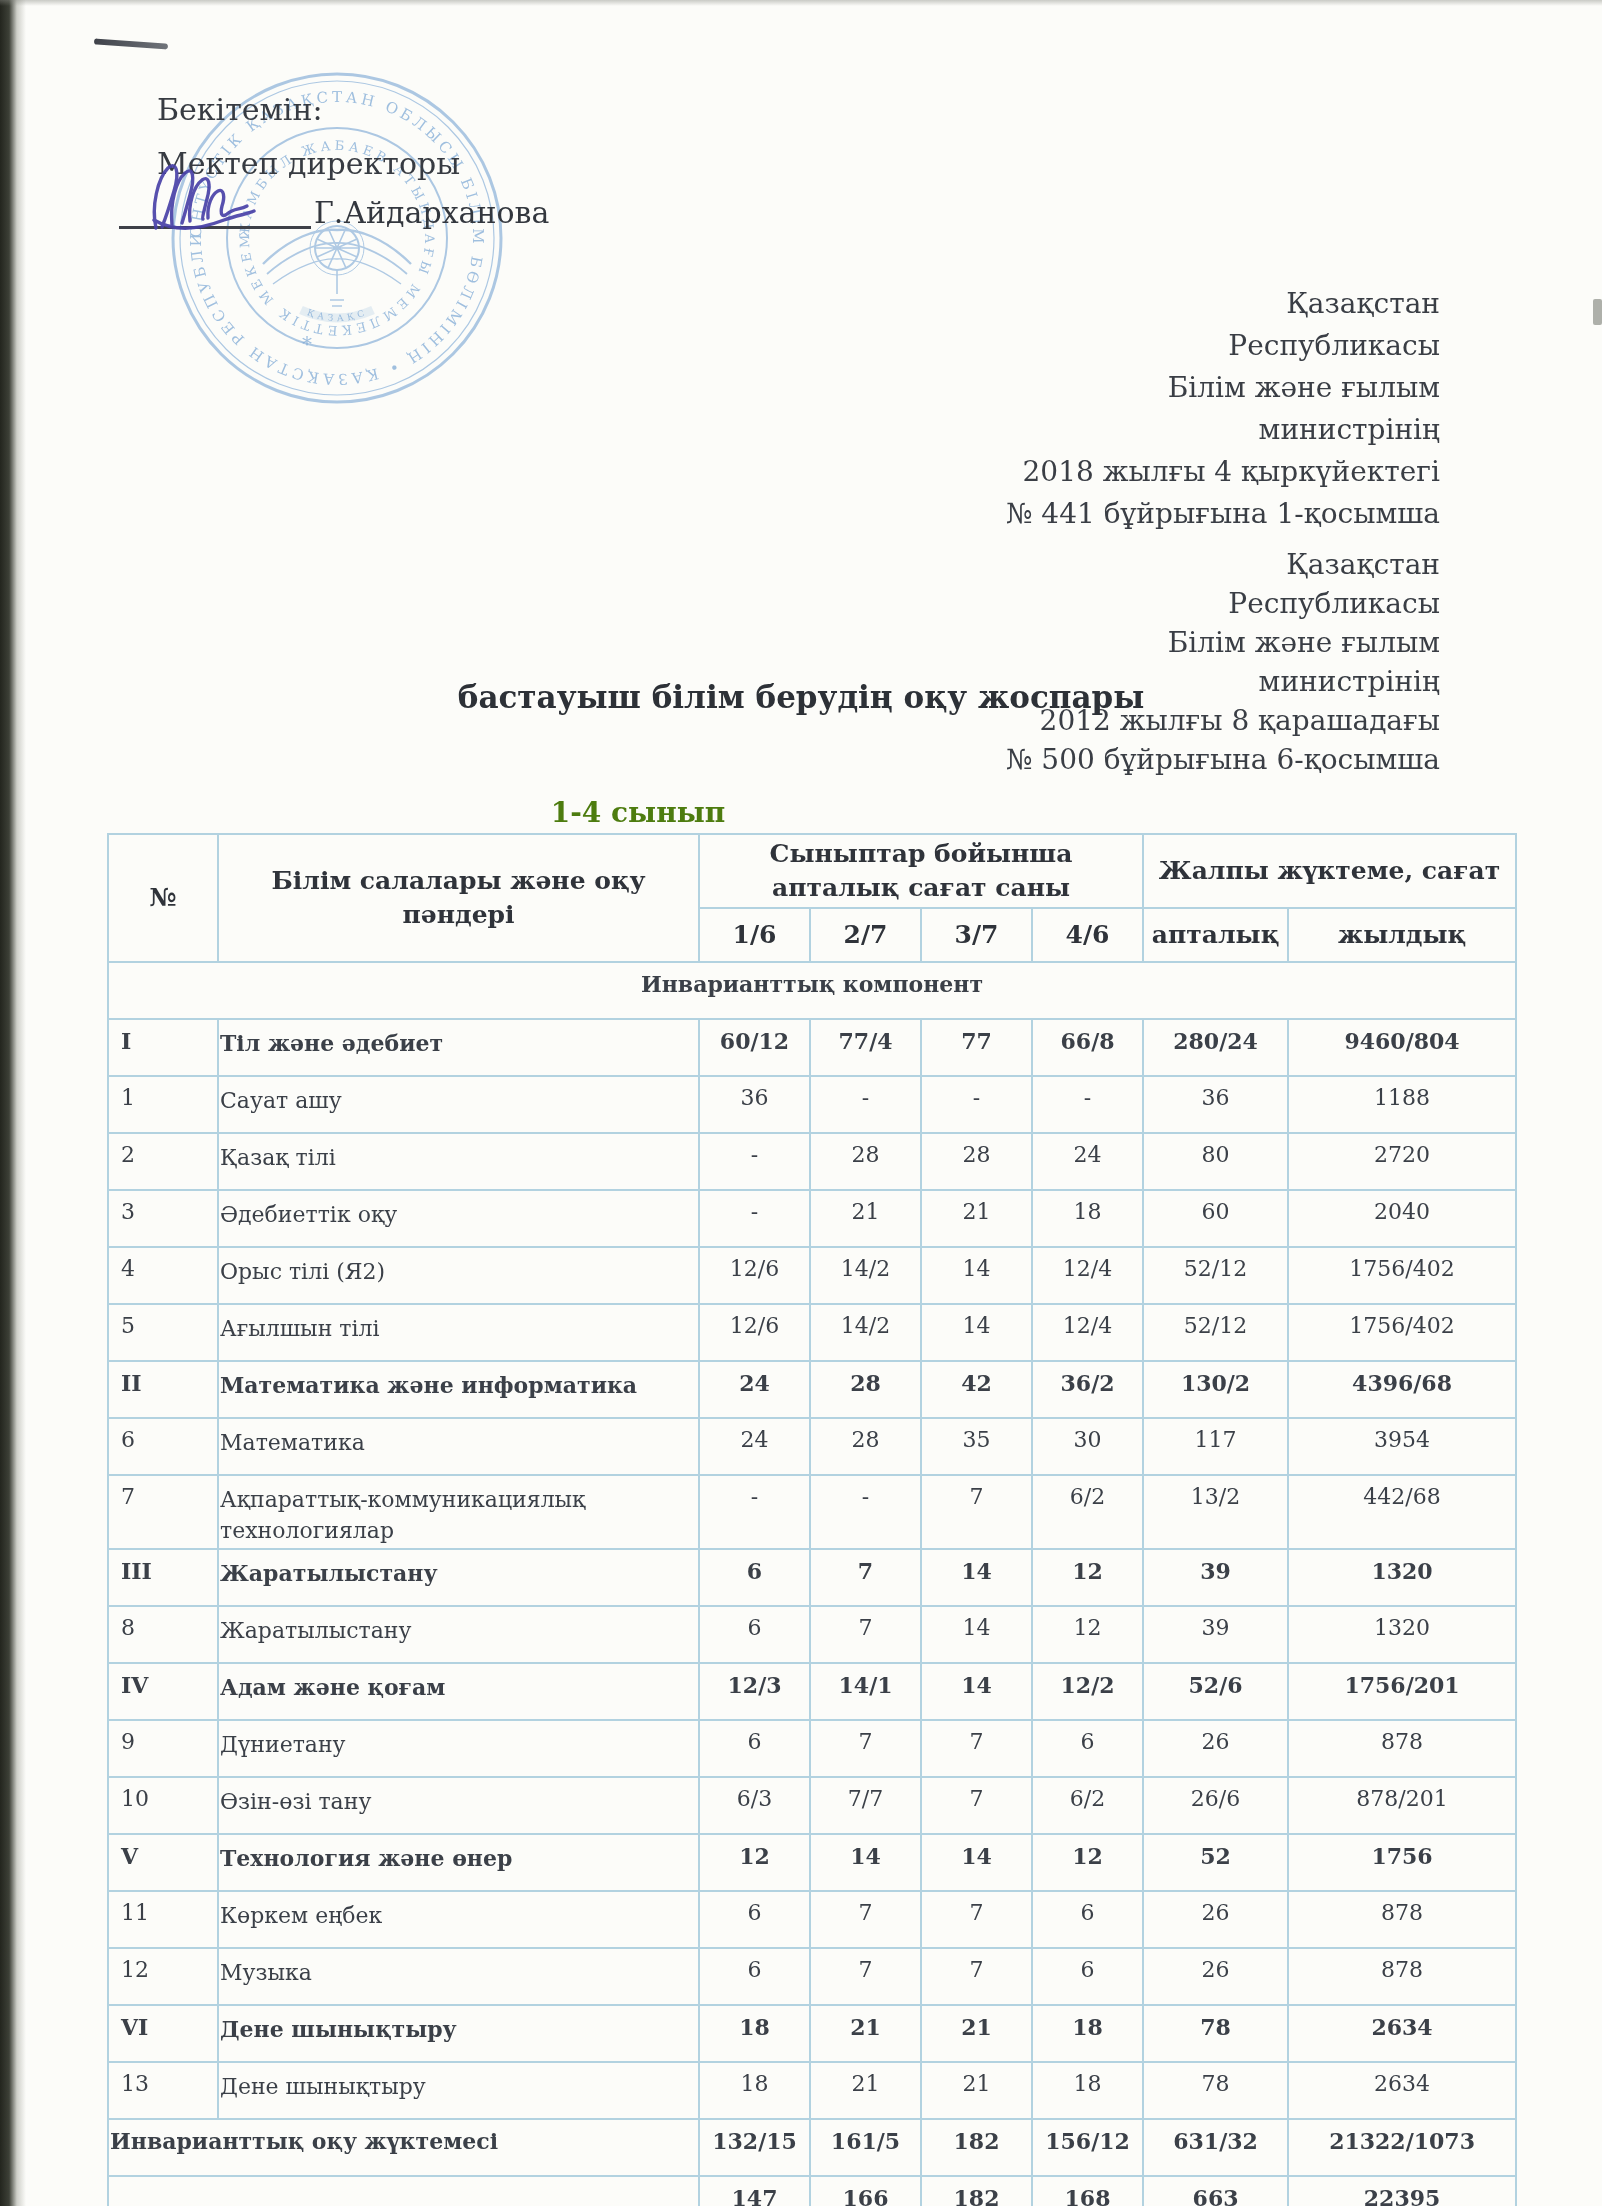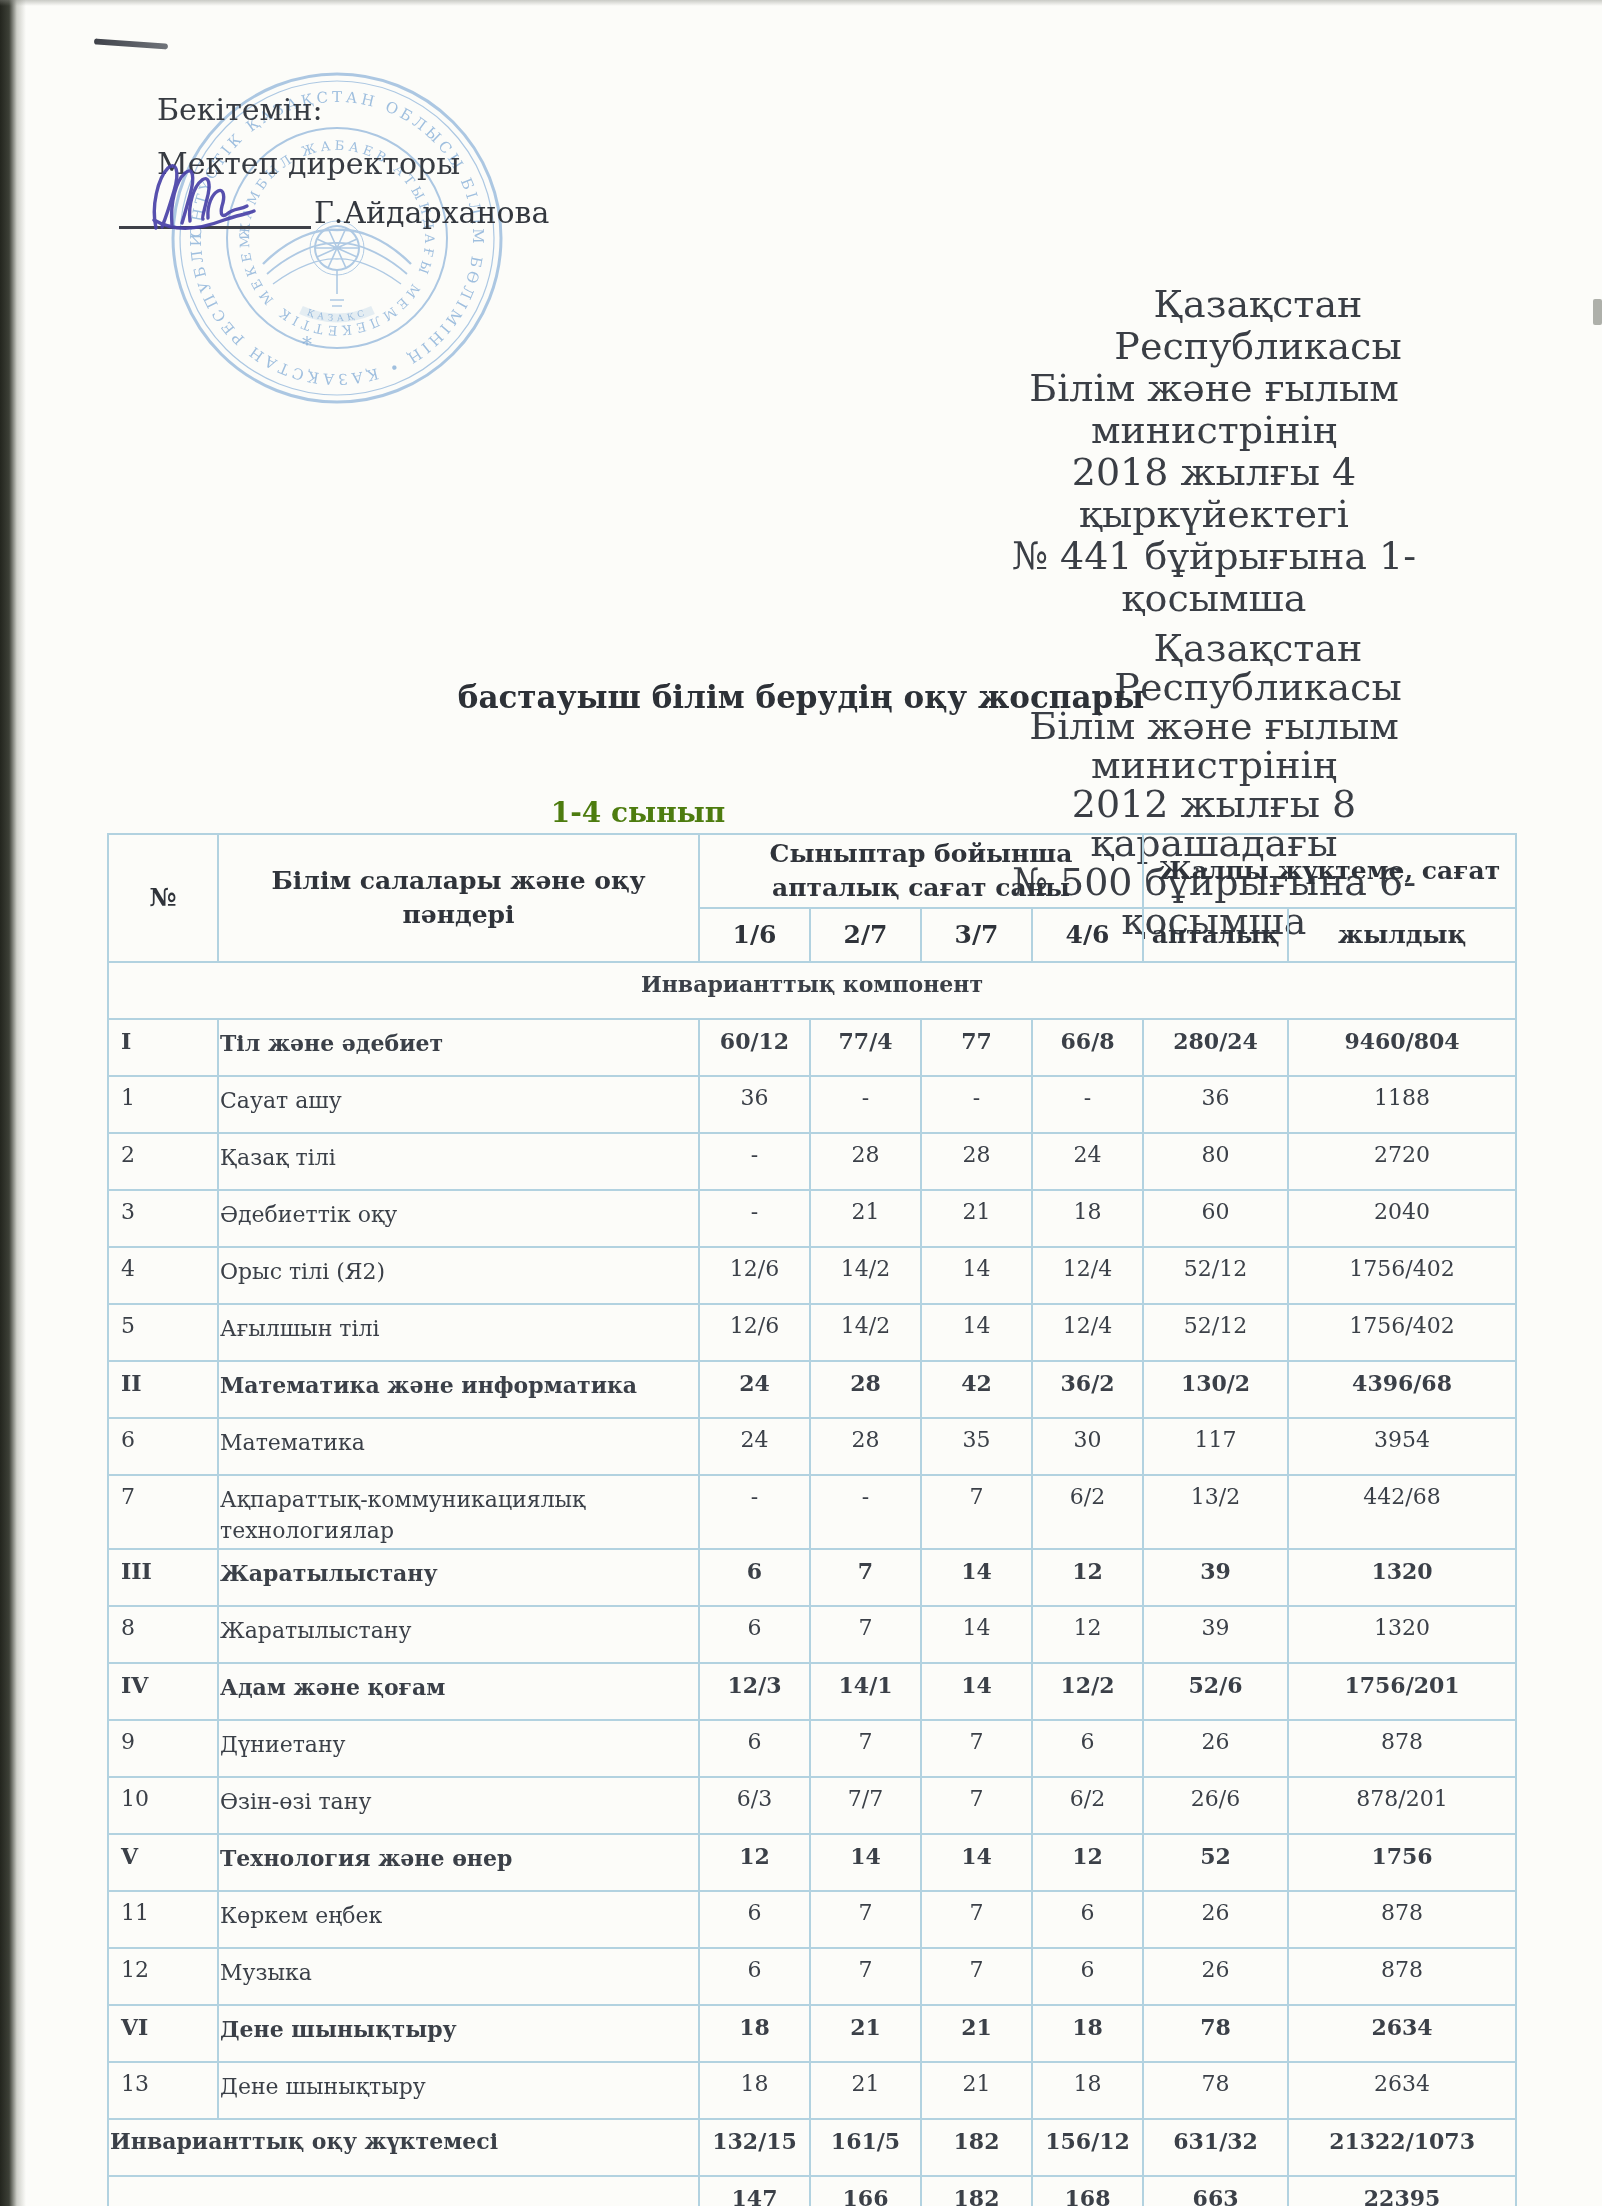--- a/index.html
+++ b/index.html
@@ -16,21 +16,21 @@
   
   .appr-line{position:absolute;font-size:30px;color:#373b42;z-index:3;margin-left:38px;}
   #appr1{left:119px;top:92px;}
   #appr2{left:119px;top:146px;}
   .sig-underline{position:absolute;left:119px;top:193px;width:192px;height:33px;border-bottom:3px solid #3e4048;z-index:3;}
   .sig-name{position:absolute;left:314px;top:195px;font-size:30px;color:#33373e;z-index:3;}
   .signature-svg{position:absolute;left:146px;top:154px;width:138px;height:82px;z-index:4;}
   .stamp-svg{position:absolute;left:168px;top:69px;width:338px;height:338px;z-index:1;}
   
   .orders{position:absolute;left:988px;top:283px;width:452px;z-index:2;}
-  .order-block p{margin:0;font-size:38px;line-height:42px;color:#3a3e45;text-align:center;}
+  .order-block p{margin:0;font-size:28px;line-height:42px;color:#3a3e45;text-align:right;}
   .order-block.second{margin-top:10px;}
   .order-block.second p{line-height:39px;}
   .order-block p.indent{padding-left:88px;}
   
   .doc-title{position:absolute;left:0;top:670px;width:1602px;text-align:center;
     font-size:31px;font-weight:bold;color:#2d3137;line-height:55px;z-index:2;}
   .doc-subtitle{position:absolute;left:0;top:796px;width:1276px;text-align:center;
     font-size:28px;font-weight:bold;color:#4d7c0f;z-index:2;}
   
   table.plan{position:absolute;left:107px;top:833px;width:1408px;border-collapse:collapse;z-index:2;

